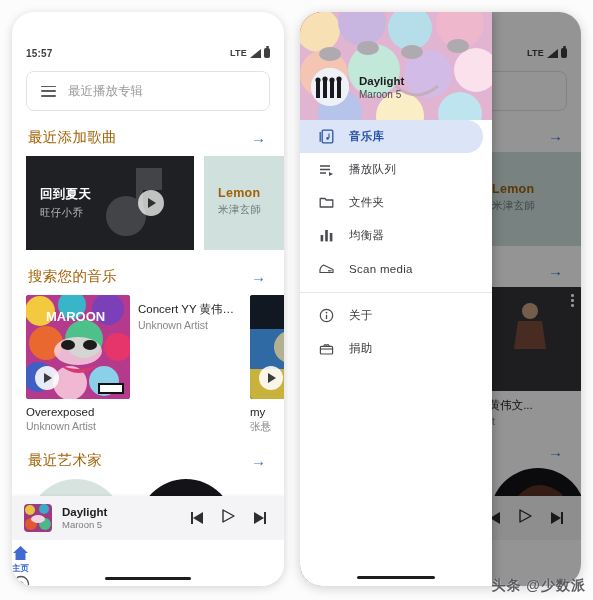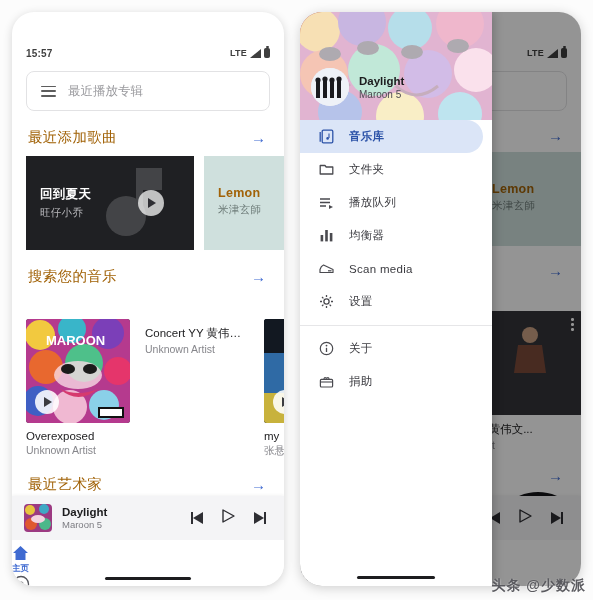--- a/index.html
+++ b/index.html
@@ -66,21 +66,21 @@
   .playdot{
     position:absolute;right:30px;top:34px;width:26px;height:26px;border-radius:50%;
     background:rgba(255,255,255,.72);display:flex;align-items:center;justify-content:center;
   }
   .playdot:after{content:"";border-left:8px solid #2e2e33;border-top:5px solid transparent;border-bottom:5px solid transparent;margin-left:2px;}
   .card-song.teal{background:#cfe0dd;}
   .card-song.teal .t1{color:#a16207;}
   .card-song.teal .t2{color:#6d7b78;}
 
   
-  .albums{display:flex;gap:15px;padding:0 14px;overflow:hidden;margin-top:24px;}
+  .albums{display:flex;gap:8px;padding:0 14px;overflow:hidden;}
   .album{flex:0 0 auto;width:104px;}
   .album .art{
     width:104px;height:104px;border-radius:3px;position:relative;overflow:hidden;background:#2b2c30;
   }
   .album .name{font-size:11.5px;color:#1d1d1f;margin-top:7px;white-space:nowrap;overflow:hidden;text-overflow:ellipsis;}
   .album .artist{font-size:10.5px;color:#86868b;margin-top:2px;white-space:nowrap;overflow:hidden;}
   .play-circ{
     position:absolute;left:9px;bottom:9px;width:24px;height:24px;border-radius:50%;
     background:rgba(255,255,255,.88);display:flex;align-items:center;justify-content:center;
   }
@@ -504,71 +504,53 @@
                 <path d="M1.2 3 V12.8" stroke="#2c53a8" stroke-width="1.3"></path>
                 <path d="M10 4.5 V9" stroke="#2c53a8" stroke-width="1.1"></path>
                 <circle cx="8.6" cy="9.4" r="1.3" fill="#2c53a8"></circle>
               </svg>
           </span>
           <span class="lbl">音乐库</span>
         </div>
         <div class="d-item">
           <span class="d-ico">
             <svg width="15" height="15" viewBox="0 0 15 15">
-                <path d="M1.2 3.5 H6 L7.2 5 H13.8 V12 H1.2 Z" fill="none" stroke="#4a4a4f" stroke-width="1.3" stroke-linejoin="round"></path>
-              </svg>
-          </span>
-          <span class="lbl">文件夹</span>
-        </div>
-        <div class="d-item">
-          <span class="d-ico">
-            <svg width="15" height="15" viewBox="0 0 15 15">
                 <path d="M1 4 H11 M1 7.5 H11 M1 11 H7" stroke="#4a4a4f" stroke-width="1.3" fill="none"></path>
                 <path d="M10 10 L14 12 L10 14 Z" fill="#4a4a4f"></path>
               </svg>
           </span>
           <span class="lbl">播放队列</span>
+        </div>
+        <div class="d-item">
+          <span class="d-ico">
+            <svg width="15" height="15" viewBox="0 0 15 15">
+                <path d="M1.2 3.5 H6 L7.2 5 H13.8 V12 H1.2 Z" fill="none" stroke="#4a4a4f" stroke-width="1.3" stroke-linejoin="round"></path>
+              </svg>
+          </span>
+          <span class="lbl">文件夹</span>
         </div>
         <div class="d-item">
           <span class="d-ico">
             <svg width="15" height="15" viewBox="0 0 15 15">
                 <rect x="1.6" y="7" width="2.6" height="6.4" fill="#4a4a4f"></rect>
                 <rect x="6.2" y="2" width="2.6" height="11.4" fill="#4a4a4f"></rect>
                 <rect x="10.8" y="5" width="2.6" height="8.4" fill="#4a4a4f"></rect>
               </svg>
           </span>
           <span class="lbl">均衡器</span>
         </div>
         <div class="d-item">
           <span class="d-ico">
             <svg width="15" height="15" viewBox="0 0 15 15">
                 <path d="M1 11.5 H14 V8.5 L4.5 4 Q2 5 1 8.5 Z" fill="none" stroke="#4a4a4f" stroke-width="1.2" stroke-linejoin="round"></path>
                 <path d="M9 9.8 H12.5" stroke="#4a4a4f" stroke-width="1.2"></path>
               </svg>
           </span>
           <span class="lbl">Scan media</span>
         </div>
-        <div class="d-item">
-          <span class="d-ico">
-            <svg width="15" height="15" viewBox="0 0 15 15">
-                <circle cx="7.5" cy="7.5" r="2.6" fill="none" stroke="#4a4a4f" stroke-width="1.3"></circle>
-                <g stroke="#4a4a4f" stroke-width="1.3">
-                  <path d="M7.5 1 V3"></path>
-                  <path d="M7.5 12 V14"></path>
-                  <path d="M1 7.5 H3"></path>
-                  <path d="M12 7.5 H14"></path>
-                  <path d="M3 3 L4.4 4.4"></path>
-                  <path d="M10.6 10.6 L12 12"></path>
-                  <path d="M12 3 L10.6 4.4"></path>
-                  <path d="M4.4 10.6 L3 12"></path>
-                </g>
-              </svg>
-          </span>
-          <span class="lbl">设置</span>
-        </div>
 
         <div class="d-div"></div>
 
         <div class="d-item">
           <span class="d-ico">
             <svg width="15" height="15" viewBox="0 0 15 15">
                 <circle cx="7.5" cy="7.5" r="6.2" fill="none" stroke="#4a4a4f" stroke-width="1.2"></circle>
                 <circle cx="7.5" cy="4.6" r=".9" fill="#4a4a4f"></circle>
                 <path d="M7.5 6.8 V11" stroke="#4a4a4f" stroke-width="1.3"></path>
               </svg>

